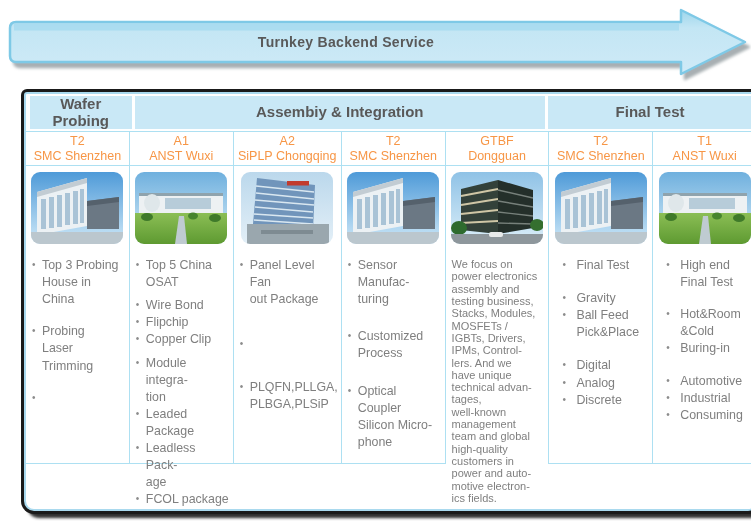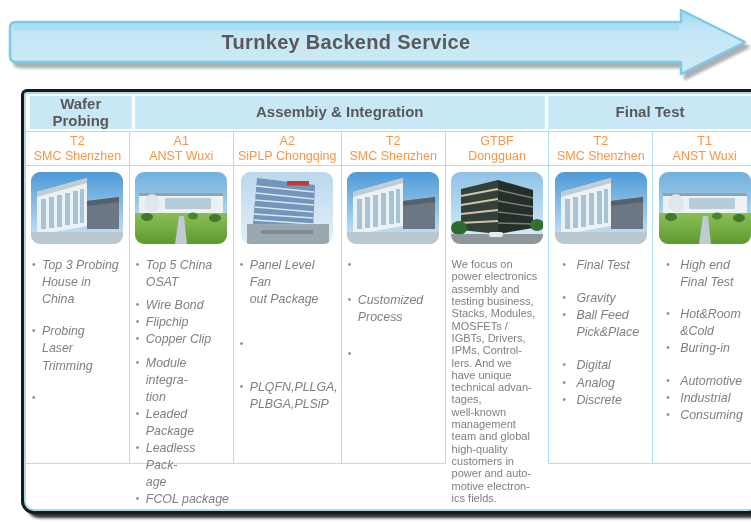--- a/index.html
+++ b/index.html
@@ -5,21 +5,21 @@
   html,body{margin:0;padding:0;background:#fff;}
   body{width:751px;height:522px;font-family:"Liberation Sans",sans-serif;overflow:hidden;}
   .stage{position:relative;width:751px;height:522px;background:#fff;}
 
   
   .banner{position:absolute;left:0;top:0;width:751px;height:90px;}
   .banner svg{display:block;width:751px;height:90px;}
   .banner-title{
     position:absolute;left:10px;top:0;width:672px;height:84px;
     display:flex;align-items:center;justify-content:center;
-    font-size:20px;font-weight:bold;color:var(--heading-text,#595959);letter-spacing:.3px;
+    font-size:14px;font-weight:bold;color:var(--heading-text,#595959);letter-spacing:.3px;
   }
 
   
   .svc-table{
     position:absolute;left:24px;top:92px;width:730px;height:415px;background:#fff;
     border:2px solid var(--border-blue,#A9D9EE);
     border-radius:3px 3px 10px 10px;
     box-shadow:0 0 0 3px #1a1a1a, 4px 7px 3px rgba(10,10,10,.85);
     box-sizing:content-box;
   }
@@ -42,21 +42,21 @@
     text-align:center;color:var(--accent-orange,#F79646);font-size:12.5px;line-height:1.18;padding-top:2px;white-space:nowrap;}
   .photo-cell{height:83px;display:flex;align-items:center;justify-content:center;}
   .photo{width:92px;height:72px;border-radius:9px;overflow:hidden;}
   .photo svg{display:block;width:100%;height:100%;}
 
   .body{padding:8px 3px 0 6px;font-size:12.4px;color:var(--body-text,#7F7F7F);line-height:1.38;}
   .col:nth-child(6) .body,.col:nth-child(7) .body{padding-left:13px;padding-right:1px;}
   .bullet{display:flex;}
   .dot{flex:0 0 10px;font-size:10px;padding-top:1px;color:#8c8c8c;}
   .col:nth-child(6) .dot,.col:nth-child(7) .dot{flex-basis:14px;}
-  .txt{white-space:pre-line;font-style:italic;}
+  .txt{white-space:pre-line;}
   .bullet-group{margin-bottom:13px;}
   .col:nth-child(1) .bullet-group{margin-bottom:15px;}
   .col:nth-child(2) .bullet-group{margin-bottom:6px;}
   .col:nth-child(3) .bullet-group{margin-bottom:28px;}
   .col:nth-child(4) .bullet-group{margin-bottom:20px;}
   .col:nth-child(6) .bullet-group{margin-bottom:16px;}
   .col:nth-child(7) .bullet-group{margin-bottom:15px;}
   .paragraph{white-space:pre-line;font-size:11px;line-height:1.12;padding-top:1px;}
 </style>
 </head>
@@ -298,32 +298,37 @@
   <polygon points="56,29 88,25 88,57 56,57" fill="#6B7884"></polygon>
   <polygon points="56,29 88,25 88,30 56,34" fill="#55616C"></polygon>
   <rect x="0" y="60" width="92" height="12" fill="#BBC7CE"></rect>
 </svg>
             </div>
           </div>
           <div class="body">
             <div class="bullet-group">
               <div class="bullet">
                 <span class="dot">•</span>
+                <span class="txt">Sensor Manufac-
+turing</span>
               </div>
             </div>
             <div class="bullet-group">
               <div class="bullet">
                 <span class="dot">•</span>
                 <span class="txt">Customized
 Process</span>
               </div>
             </div>
             <div class="bullet-group">
               <div class="bullet">
                 <span class="dot">•</span>
+                <span class="txt">Optical Coupler
+Silicon Micro-
+phone</span>
               </div>
             </div>
           </div>
         </div>
         <div class="col">
           <div class="subheader">
             <div class="code">GTBF</div>
             <div class="site">Dongguan</div>
           </div>
           <div class="photo-cell">

